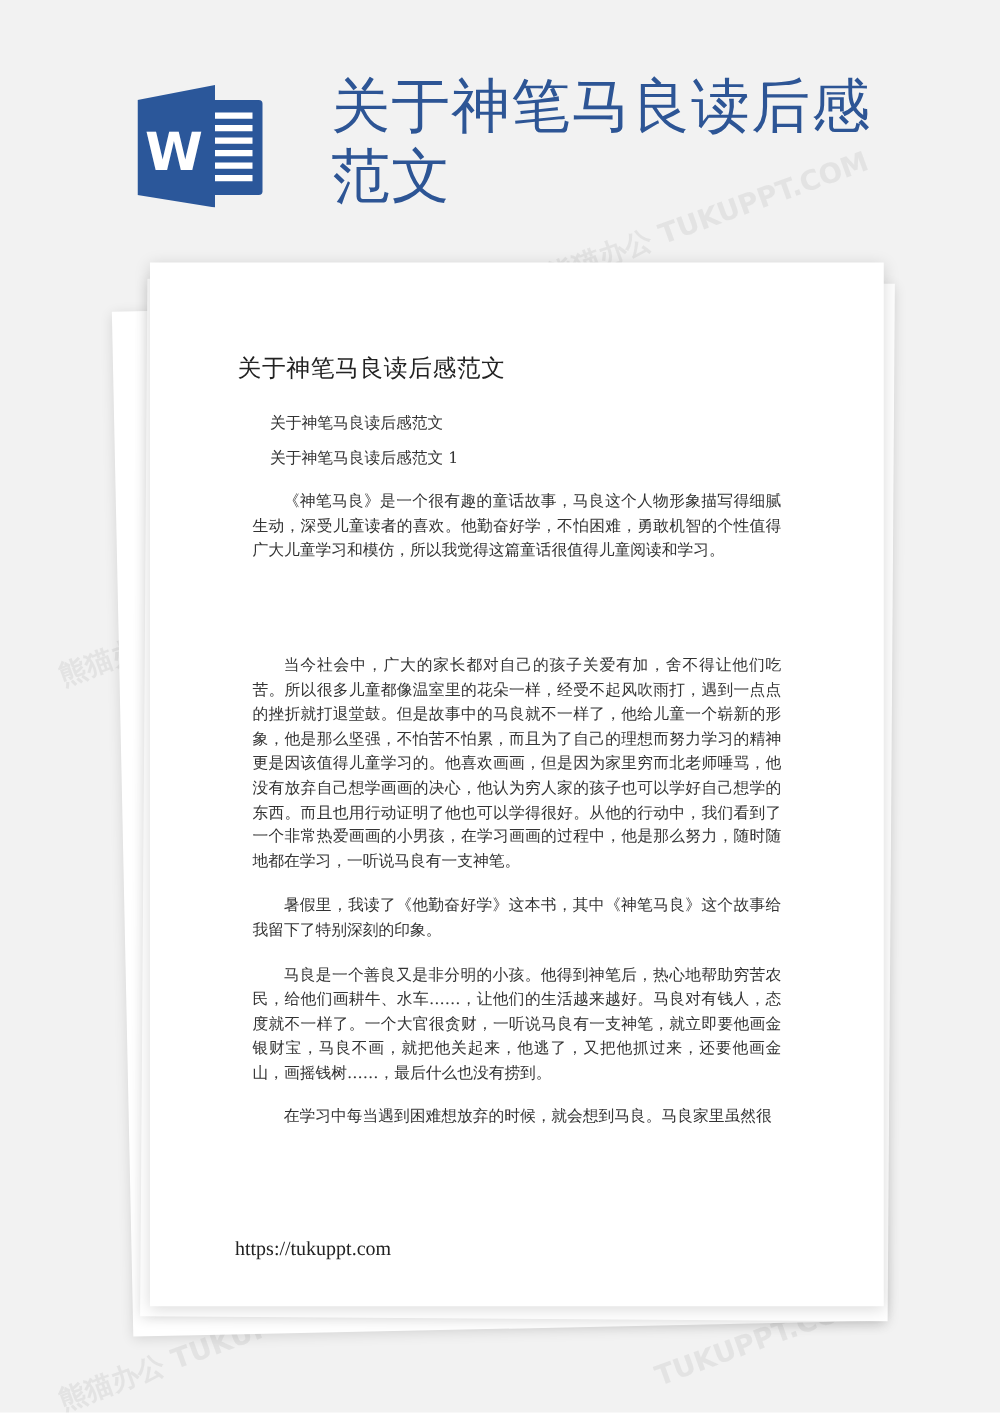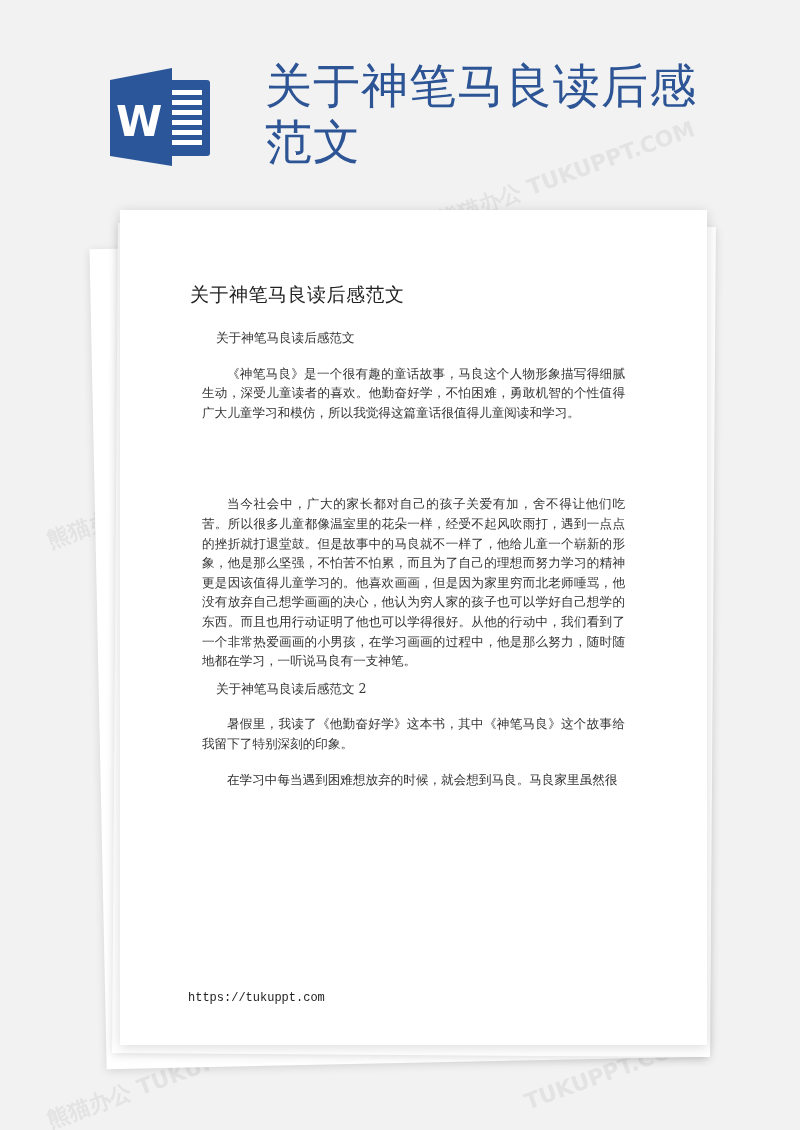--- a/index.html
+++ b/index.html
@@ -27,21 +27,21 @@
   }
   .doc-title {
     position:absolute; left:70px; top:72px;
     font-size:19px; color:#222; letter-spacing:0.5px;
   }
   .body-text { position:absolute; left:66px; width:455px; font-size:12.6px; color:#333; line-height:19.6px; }
   .para { margin:16px; text-indent:25px; text-align:justify; }
   .subhead { margin:0; text-indent:30px; }
   .url {
     position:absolute; left:68px; top:781px;
-    font-family:Liberation Mono, monospace; font-size:12px; color:#222;
+    font-family:Liberation Serif, serif; font-size:16px; color:#222;
   }
   .watermark {
     position:absolute; font-family:"DejaVu Sans", sans-serif; font-size:22px; font-weight:bold;
     color:rgba(200,200,200,0.35); transform:rotate(-20deg); white-space:nowrap; pointer-events:none;
   }
 </style>
 </head>
 <body>
 
 <div class="header">
@@ -65,22 +65,23 @@
 <div class="watermark" style="left:520px;top:1060px;">TUKUPPT.COM</div>
 
 <div class="sheet sheet-back1"></div>
 <div class="sheet sheet-back2"></div>
 
 <div class="page">
   <div class="doc-title">关于神笔马良读后感范文</div>
 
   <div class="body-text" style="top:118px;">
     <p class="subhead" style="margin-bottom:8px;">关于神笔马良读后感范文</p>
+    <p class="subhead" style="margin-bottom:8px;">关于神笔马良读后感范文 1</p>
     <p class="para">《神笔马良》是一个很有趣的童话故事，马良这个人物形象描写得细腻生动，深受儿童读者的喜欢。他勤奋好学，不怕困难，勇敢机智的个性值得广大儿童学习和模仿，所以我觉得这篇童话很值得儿童阅读和学习。</p>
     <div style="height:40px;"></div>
     <p class="para" style="margin-bottom:8px;">当今社会中，广大的家长都对自己的孩子关爱有加，舍不得让他们吃苦。所以很多儿童都像温室里的花朵一样，经受不起风吹雨打，遇到一点点的挫折就打退堂鼓。但是故事中的马良就不一样了，他给儿童一个崭新的形象，他是那么坚强，不怕苦不怕累，而且为了自己的理想而努力学习的精神更是因该值得儿童学习的。他喜欢画画，但是因为家里穷而北老师唾骂，他没有放弃自己想学画画的决心，他认为穷人家的孩子也可以学好自己想学的东西。而且也用行动证明了他也可以学得很好。从他的行动中，我们看到了一个非常热爱画画的小男孩，在学习画画的过程中，他是那么努力，随时随地都在学习，一听说马良有一支神笔。</p>
-    <p class="subhead" style="margin-bottom:8px;">关于神笔马良读后感范文 2</p>
     <p class="para" style="margin-bottom:8px;">暑假里，我读了《他勤奋好学》这本书，其中《神笔马良》这个故事给我留下了特别深刻的印象。</p>
+    <p class="para" style="margin-bottom:8px;">马良是一个善良又是非分明的小孩。他得到神笔后，热心地帮助穷苦农民，给他们画耕牛、水车……，让他们的生活越来越好。马良对有钱人，态度就不一样了。一个大官很贪财，一听说马良有一支神笔，就立即要他画金银财宝，马良不画，就把他关起来，他逃了，又把他抓过来，还要他画金山，画摇钱树……，最后什么也没有捞到。</p>
     <p class="para">在学习中每当遇到困难想放弃的时候，就会想到马良。马良家里虽然很</p>
   </div>
 
   <div class="url">https://tukuppt.com</div>
 </div>
 
 </body></html>

